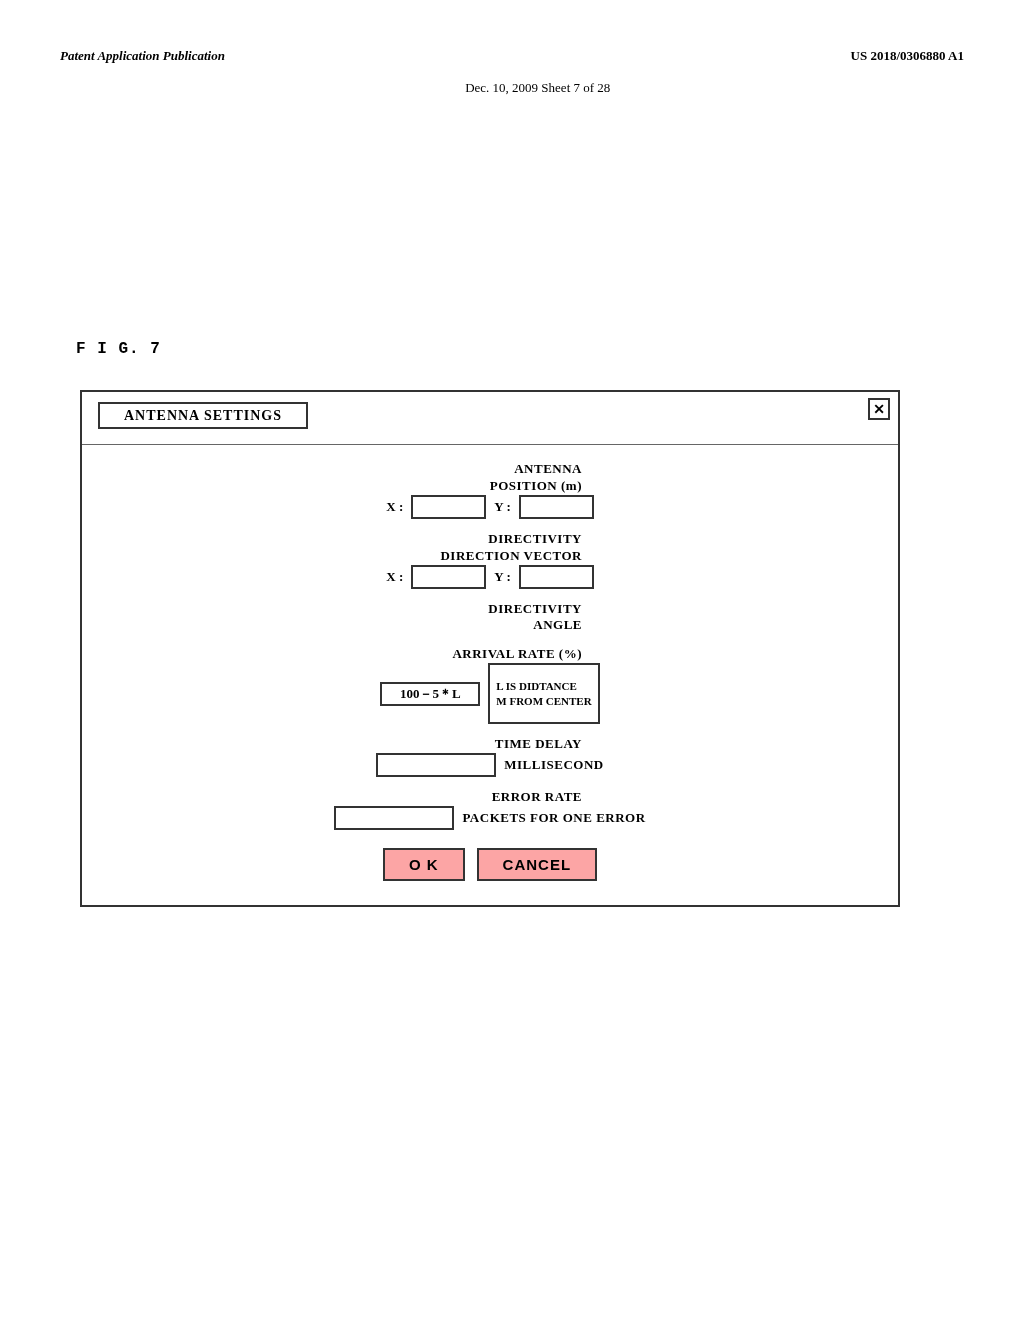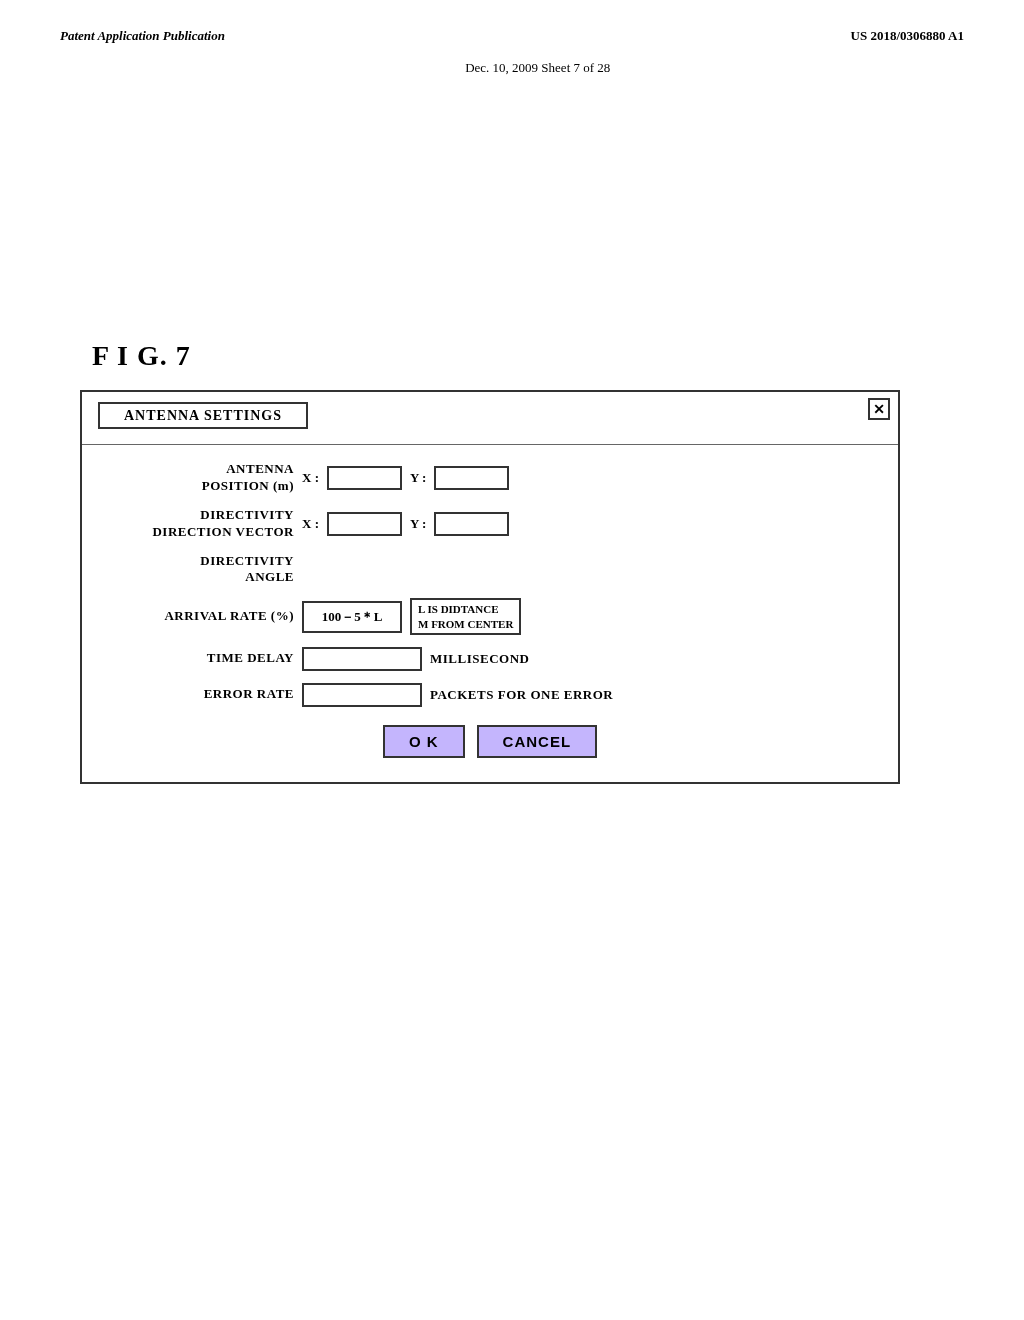--- a/index.html
+++ b/index.html
@@ -10,44 +10,45 @@
       font-family: 'Times New Roman', Times, serif;
       position: relative;
       overflow: hidden;
     }
 
     
     .patent-header {
       display: flex;
       justify-content: space-between;
       align-items: flex-start;
-      padding: 28px 60px 20px 60px;
+      padding: 48px 60px 20px 60px;
       font-size: 13px;
       font-weight: normal;
     }
     .patent-header .left {
       font-style: italic;
       font-weight: bold;
     }
     .patent-header .center {
       text-align: center;
       margin-top: 32px;
     }
     .patent-header .right {
       font-weight: bold;
     }
 
     
     .fig-label {
       position: absolute;
       top: 340px;
-      left: 92px;
-      font-size: 28px;
+      left: 76px;
+      font-size: 16px;
       font-weight: bold;
       letter-spacing: 1px;
+      font-family: Liberation Mono, monospace;
     }
 
     
     .dialog-container {
       position: absolute;
       top: 390px;
       left: 80px;
       width: 820px;
       border: 2px solid #333;
       background: #ffffff;
@@ -86,20 +87,21 @@
     
     .dialog-content {
       padding: 10px 20px 20px 20px;
     }
 
     
     .form-row {
       display: flex;
       align-items: center;
       margin-bottom: 12px;
+      flex-direction: column;
     }
 
     .label-col {
       width: 200px;
       text-align: right;
       padding-right: 8px;
       font-size: 13px;
       font-weight: bold;
       letter-spacing: 0.5px;
       line-height: 1.3;
@@ -127,54 +129,54 @@
 
     .unit-text {
       font-size: 13px;
       font-weight: bold;
       letter-spacing: 0.5px;
     }
 
     
     .arrival-value {
       border: 2px solid #333;
-      height: 32px;
+      height: 24px;
       width: 100px;
       display: flex;
       align-items: center;
       justify-content: center;
       font-size: 13px;
       font-weight: bold;
     }
 
     .paren-label {
       border: 2px solid #333;
       font-size: 11px;
       font-weight: bold;
-      padding: 2px 6px;
+      padding: 14px 6px;
       line-height: 1.3;
       text-align: left;
       border-radius: 0;
     }
 
     
     .button-row {
       display: flex;
       justify-content: center;
       gap: 12px;
       margin-top: 18px;
       margin-bottom: 4px;
     }
 
     .dialog-btn {
       border: 2px solid #333;
       padding: 6px 24px;
       font-size: 15px;
       font-weight: bold;
-      background: #c4b5fd;
+      background: #fca5a5;
       cursor: pointer;
       letter-spacing: 1px;
     }
 
     .divider-line {
       border: none;
       border-top: 1px solid #666;
       margin: 6px 0;
     }
   </style>

